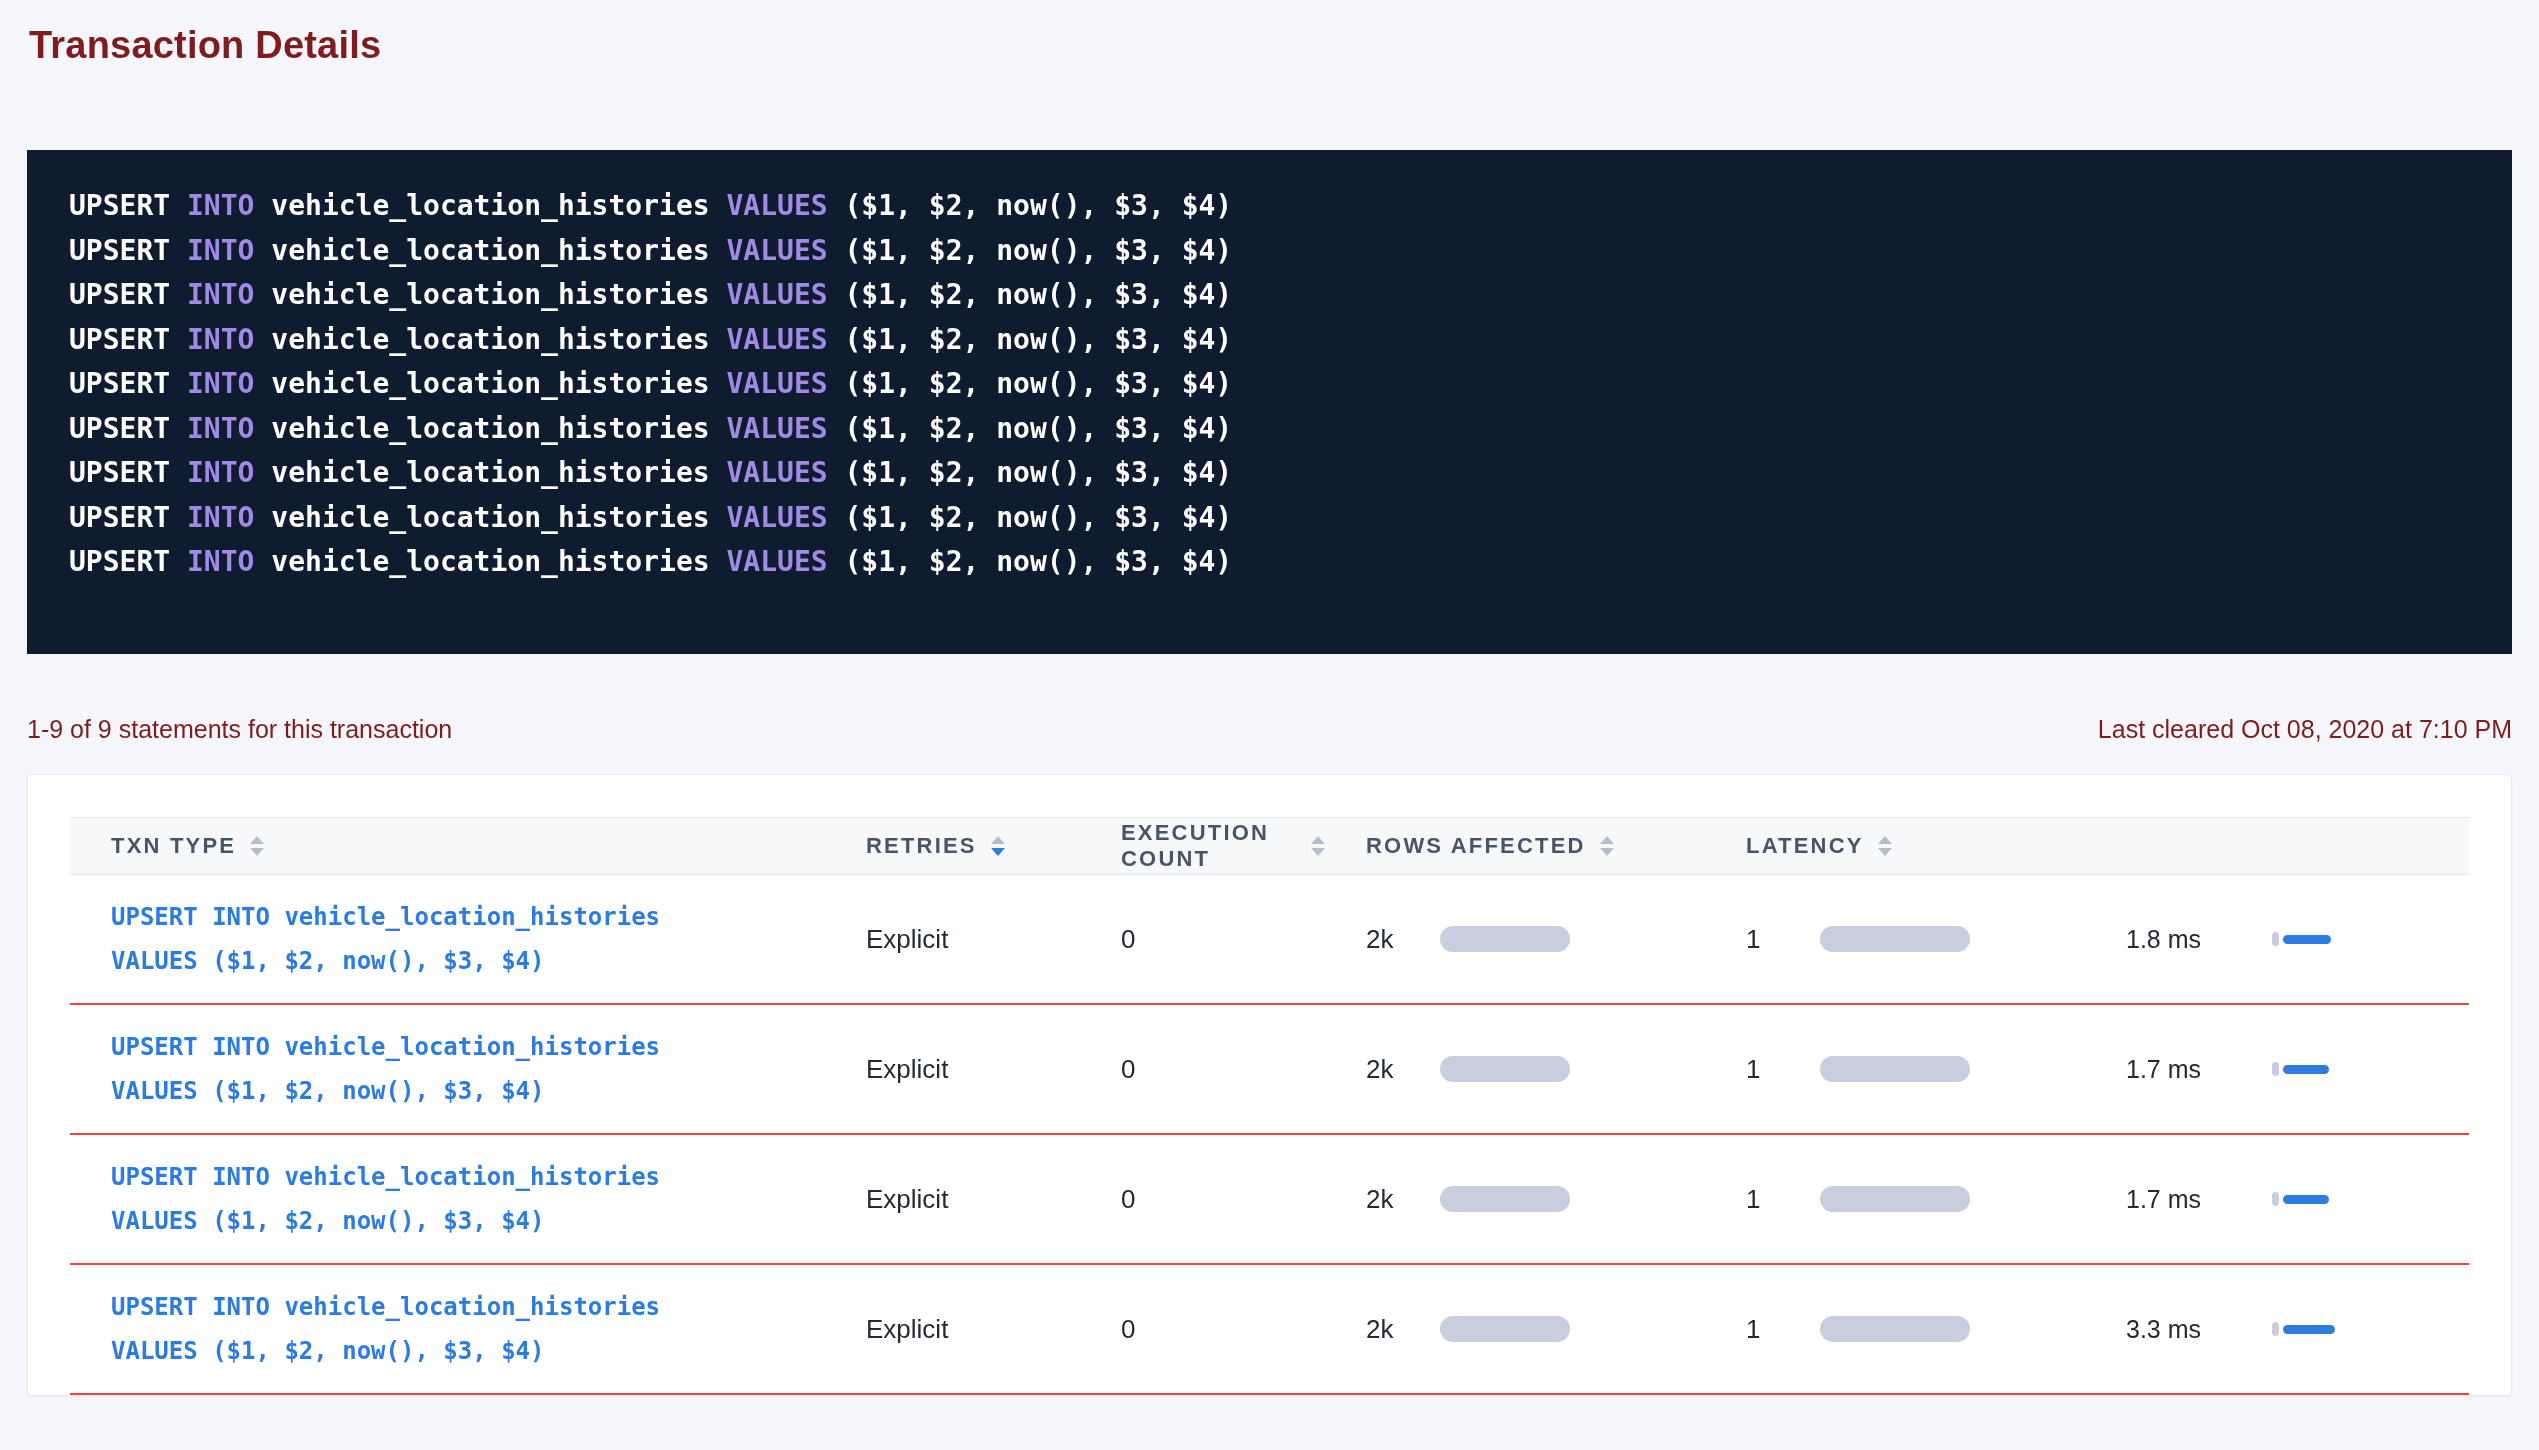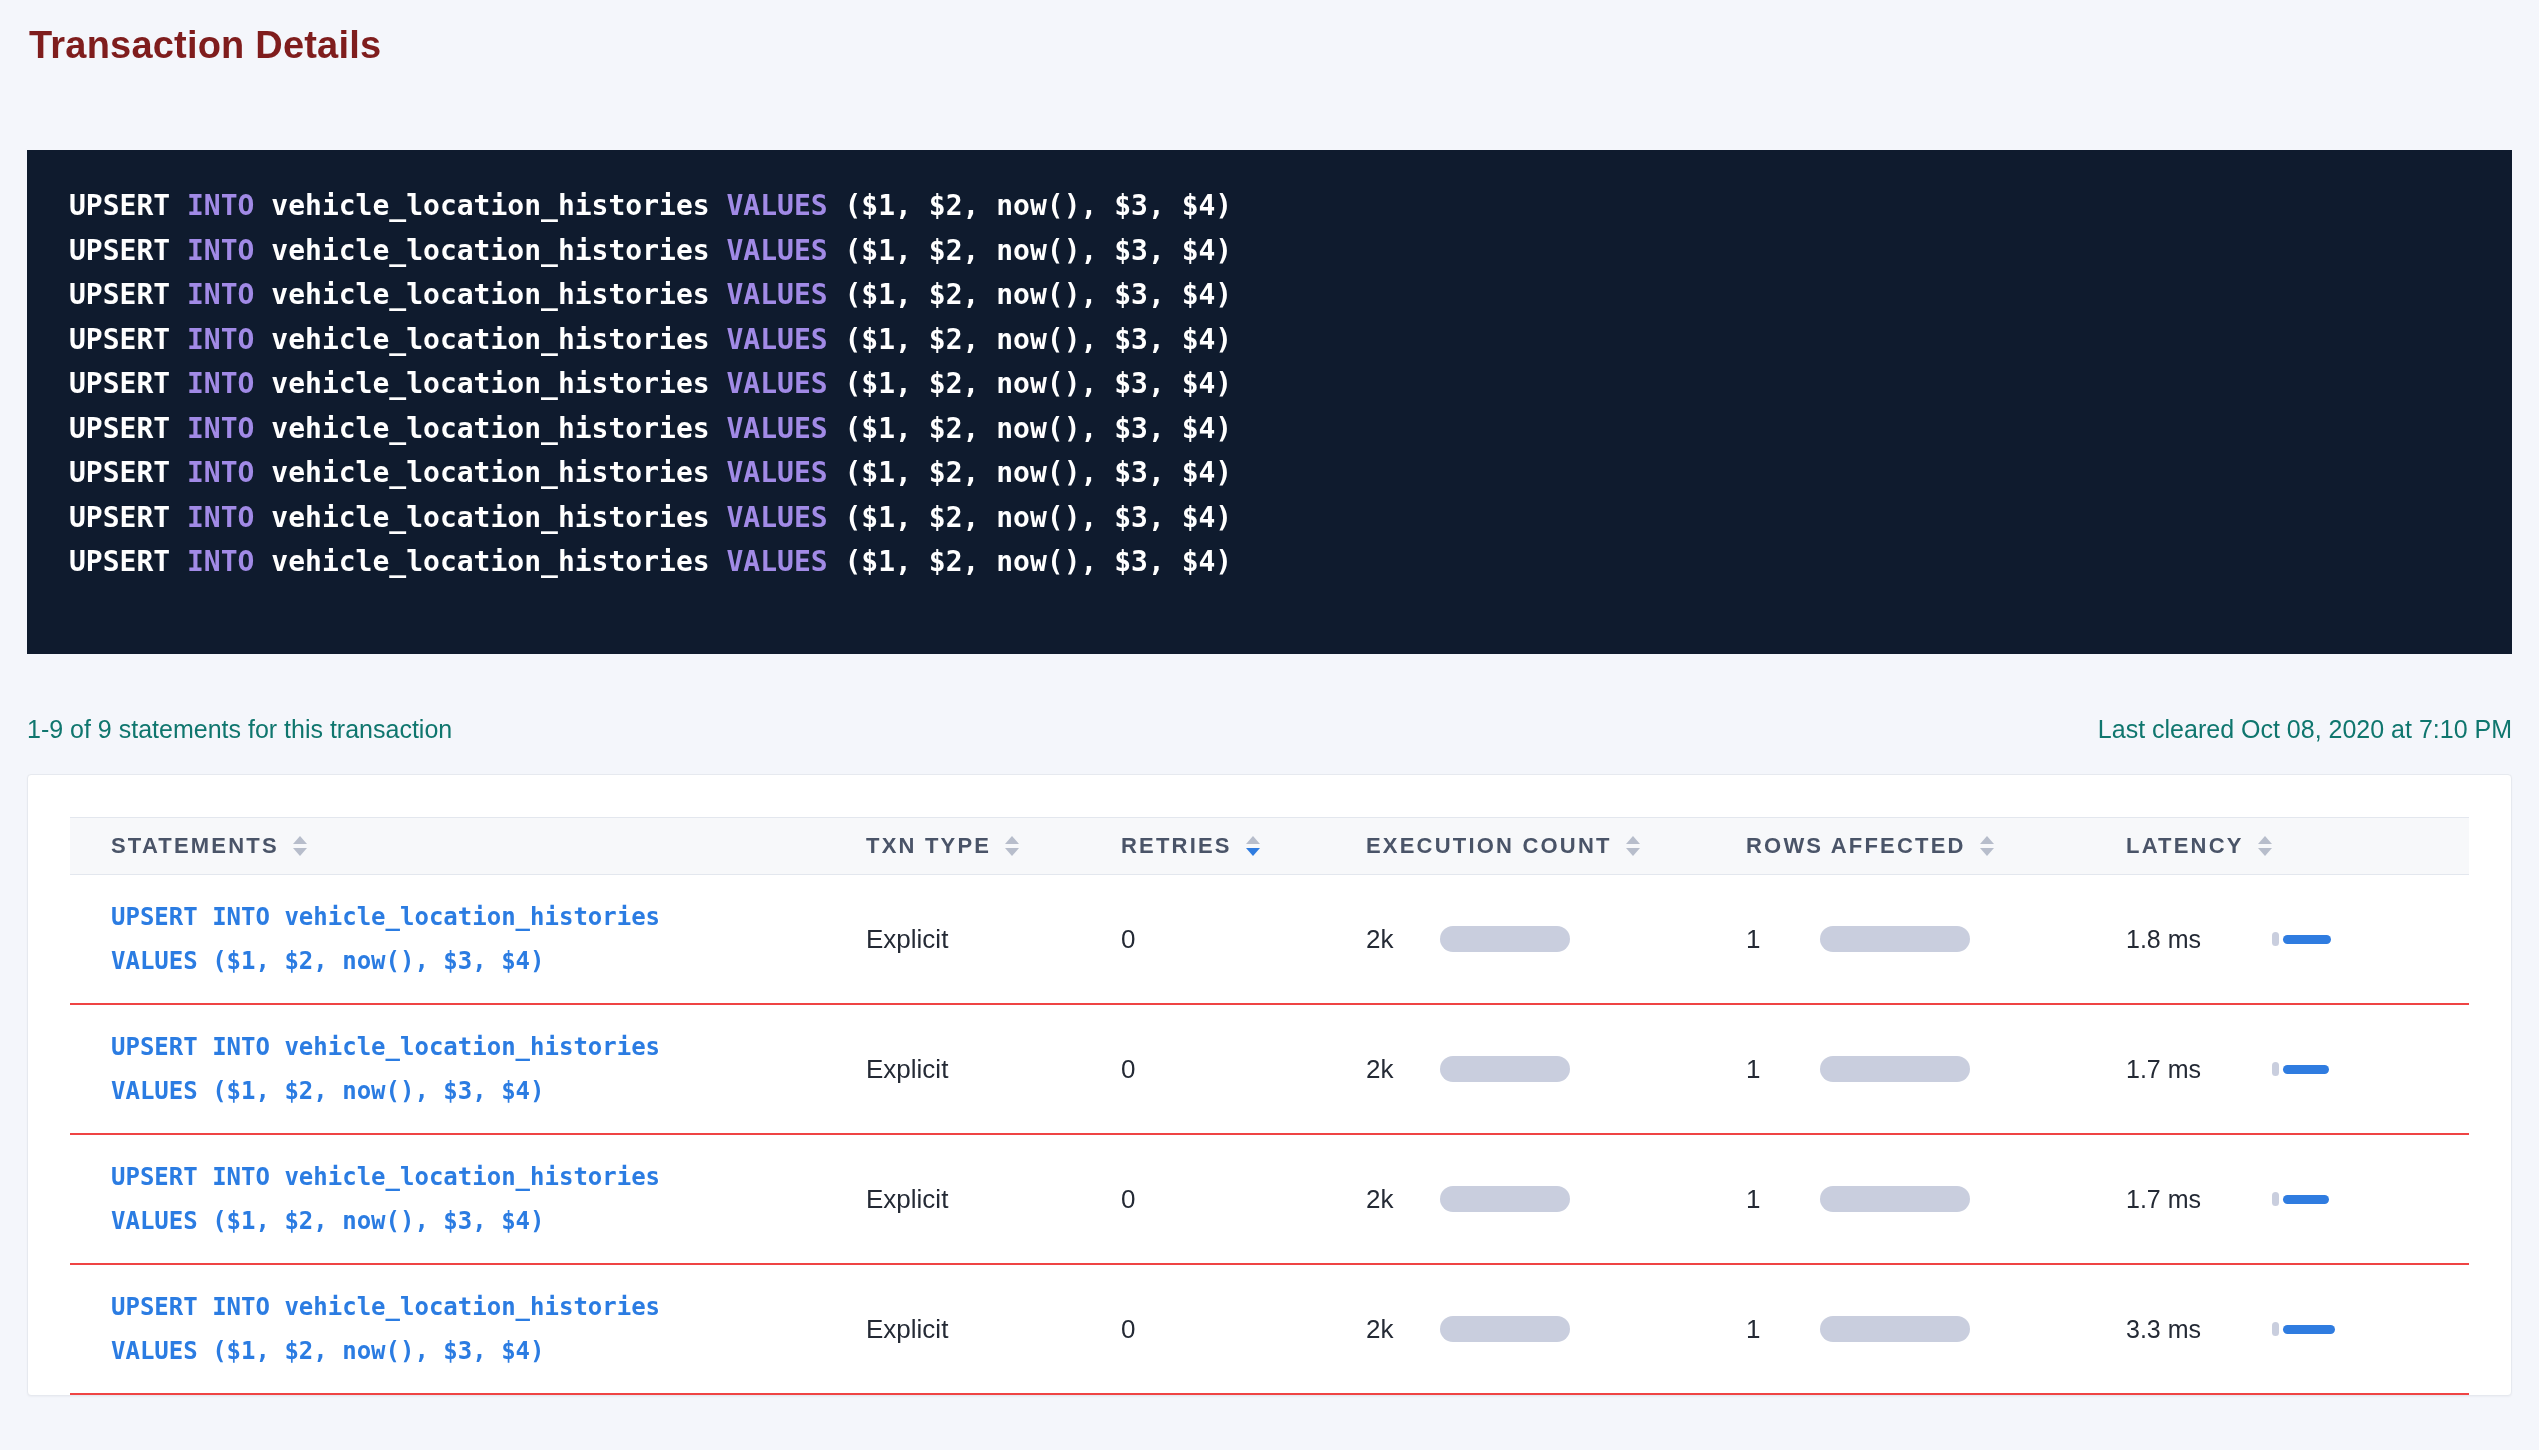--- a/index.html
+++ b/index.html
@@ -30,21 +30,21 @@
     font-size: 28px;
     line-height: 44.5px;
     white-space: pre;
   }
   .tok-white { color: #ffffff; }
   .tok-purple { color: #a18ae6; }
 
   .summary {
     display: flex; justify-content: space-between; align-items: center;
     margin-top: 60px;
-    font-size: 25px; line-height: 30px; color: #0f766e; gap: 16px;
+    font-size: 25px; line-height: 30px; color: #7f1d1d; gap: 16px;
   }
 
   .card {
     margin-top: 30px;
     background: #ffffff;
     border: 1px solid #e6e9ef;
     border-radius: 4px;
     box-shadow: 0 1px 2px rgba(20,30,60,0.04);
     padding: 42px 42px 0 42px;
   }
@@ -137,27 +137,20 @@
     </div>
 
   <div class="summary">
     <span>1-9 of 9 statements for this transaction</span>
     <span>Last cleared Oct 08, 2020 at 7:10 PM</span>
   </div>
 
   <div class="card">
     <div class="thead" id="thead">
         <div class="th">
-          <span class="th-label">STATEMENTS</span>
-          <span class="caret-stack">
-            <span class="caret-up"></span>
-            <span class="caret-down"></span>
-          </span>
-        </div>
-        <div class="th">
           <span class="th-label">TXN TYPE</span>
           <span class="caret-stack">
             <span class="caret-up"></span>
             <span class="caret-down"></span>
           </span>
         </div>
         <div class="th">
           <span class="th-label">RETRIES</span>
           <span class="caret-stack">
             <span class="caret-up"></span>

